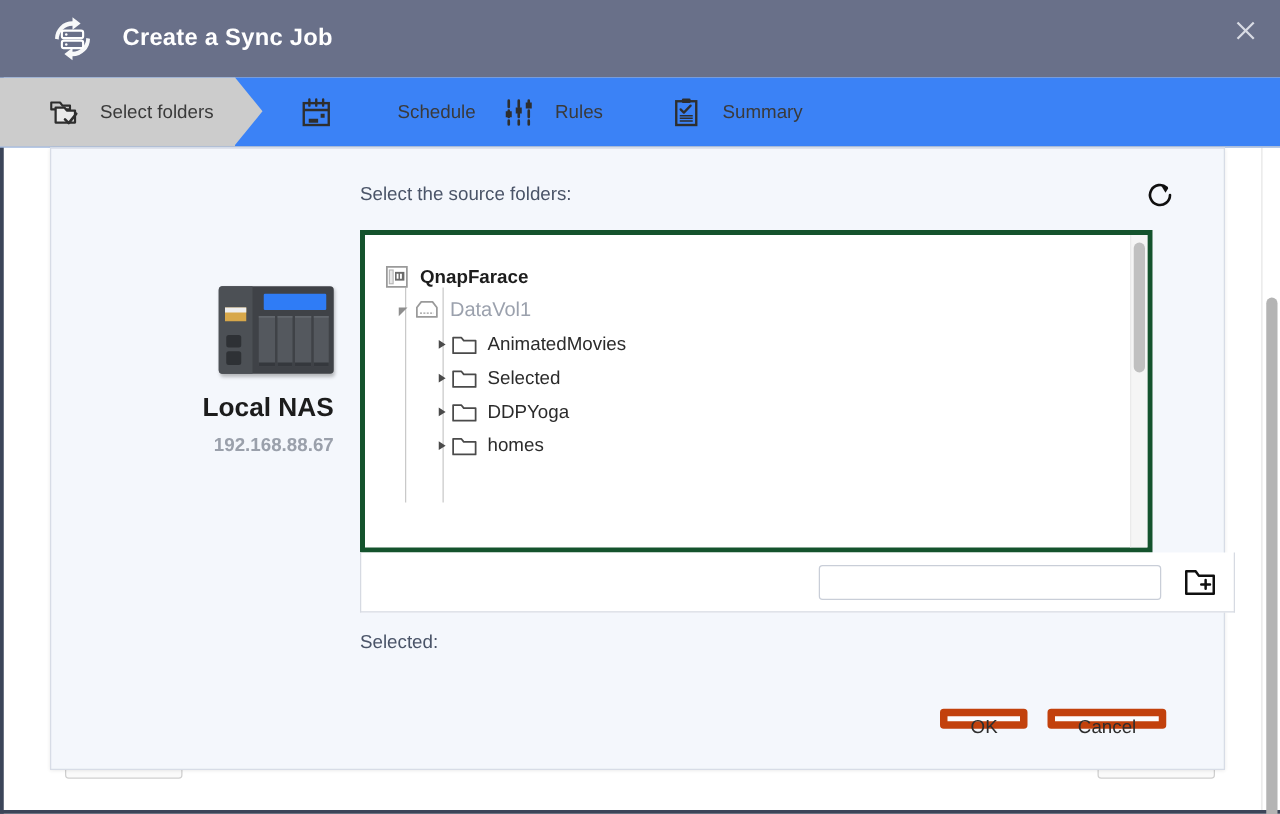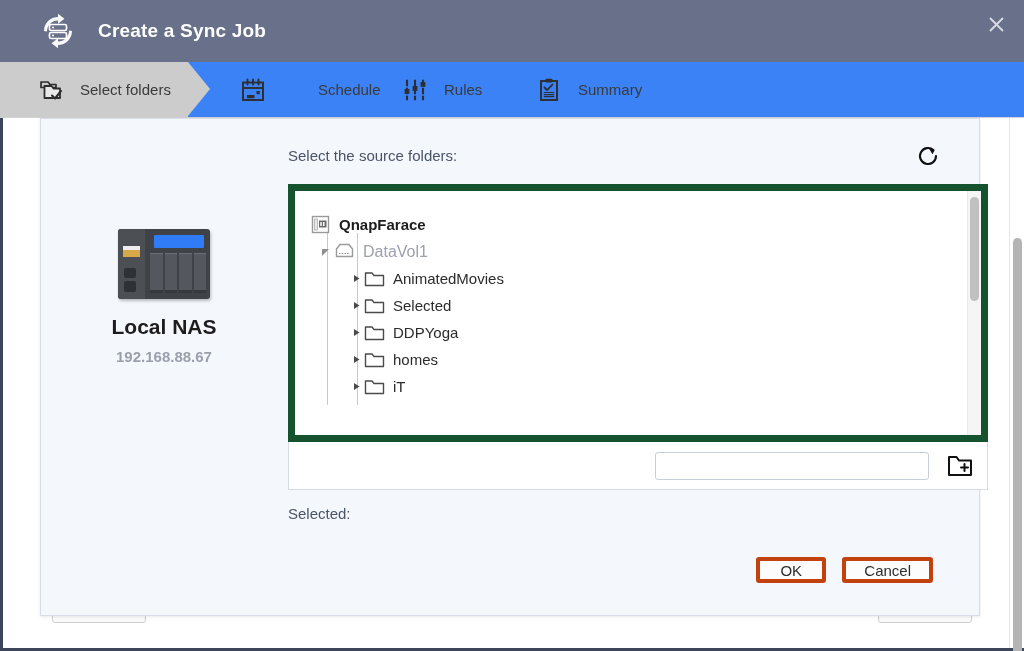--- a/index.html
+++ b/index.html
@@ -117,21 +117,21 @@
     border: 1px solid #cfcfcf;
     border-radius: 3px;
   }
   .bg-btn.left  { left: 52px;  width: 94px; }
   .bg-btn.right { right: 52px; width: 94px; }
 
   
   #nas-panel {
     position: absolute; left: 20px; top: 110px;
     width: 206px;
-    display: flex; flex-direction: column; align-items: center;
+    display: flex; flex-direction: column; align-items: flex-end;
   }
   #nas-icon {
     position: relative;
     width: 92px; height: 70px;
     background: #3f4247;
     border-radius: 3px;
     box-shadow: 1px 2px 3px rgba(0,0,0,0.25);
   }
   #nas-icon .nas-left {
     position: absolute; left: 0; top: 0; width: 27px; height: 70px;
@@ -183,23 +183,23 @@
   }
   #refresh-btn {
     position: absolute; right: 36px; top: 8px;
     width: 30px; height: 30px;
     display: flex; align-items: center; justify-content: center;
     cursor: pointer;
   }
 
   
   #tree-box {
-    position: absolute; left: 0; top: 51px; width: 700px; height: 258px;
+    position: absolute; left: 0; top: 51px; width: 634px; height: 258px;
     background: #ffffff;
-    border: 7px solid #14532d;
+    border: 4px solid #14532d;
     overflow: hidden;
   }
   #tree-inner {
     position: absolute; left: 0; top: 0; right: 14px; bottom: 0;
     padding-top: 20px;
     overflow: hidden;
   }
   .tree-scroll-track {
     position: absolute; right: 0; top: 0; width: 14px; height: 100%;
     background: #f5f5f5; border-left: 1px solid #eaeaea;
@@ -269,24 +269,24 @@
     position: absolute; left: 0; top: 372px;
     font-size: 15px; color: #4a5468;
   }
 
   
   #footer {
     position: absolute; right: 46px; bottom: 32px;
     display: flex; gap: 16px;
   }
   .btn {
-    min-width: 70px; height: 26px;
+    min-width: 70px; height: 16px;
     padding: 0 18px;
     background: #fcfcfc;
-    border: 4px solid #c2410c;
+    border: 6px solid #c2410c;
     border-radius: 3px;
     font-family: "Liberation Sans", sans-serif;
     font-size: 15px;
     color: #2d2d2d;
     cursor: pointer;
   }
 </style>
 </head>
 <body>
 
@@ -487,33 +487,20 @@
               </svg>
           </span>
           <span class="node-icon">
             <svg width="21" height="18" viewBox="0 0 21 18">
               <path d="M1.5 3 H8 L10 5.5 H19.5 V15.5 H1.5 Z" fill="#ffffff" stroke="#4a4a4a" stroke-width="1.4" stroke-linejoin="round"></path>
             </svg>
           </span>
           <span class="node-label">homes</span>
         </div>
 
-        <div class="tree-row folder lvl2">
-          <span class="twisty">
-            <svg width="9" height="9" viewBox="0 0 9 9">
-                <path d="M2 1 L7.5 4.5 L2 8 Z" fill="#4a4a4a"></path>
-              </svg>
-          </span>
-          <span class="node-icon">
-            <svg width="21" height="18" viewBox="0 0 21 18">
-              <path d="M1.5 3 H8 L10 5.5 H19.5 V15.5 H1.5 Z" fill="#ffffff" stroke="#4a4a4a" stroke-width="1.4" stroke-linejoin="round"></path>
-            </svg>
-          </span>
-          <span class="node-label">iT</span>
-        </div>
       </div>
 
       <div class="tree-scroll-track">
         <div class="tree-scroll-thumb"></div>
       </div>
     </div>
 
     <div id="path-bar">
       <input id="new-folder-input" type="text" value="" style="">
       <div id="new-folder-btn">

